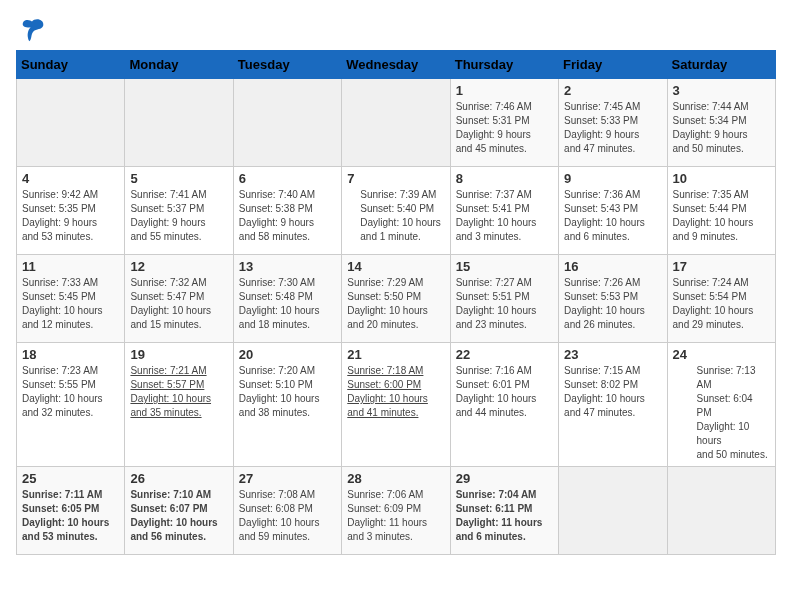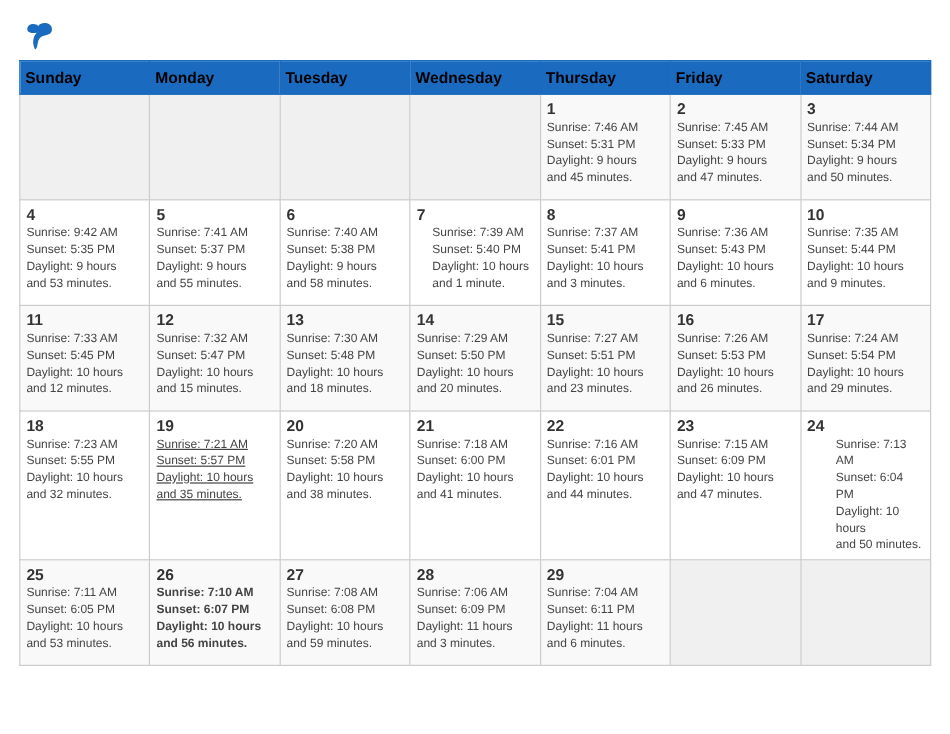--- a/index.html
+++ b/index.html
@@ -258,57 +258,57 @@
         <td>
           <span class="day-num">19</span>
           <div class="day-info" style="white-space: pre-line; text-decoration: underline;">Sunrise: 7:21 AM
 Sunset: 5:57 PM
 Daylight: 10 hours
 and 35 minutes.</div>
         </td>
         <td>
           <span class="day-num">20</span>
           <div class="day-info" style="white-space: pre-line;">Sunrise: 7:20 AM
-Sunset: 5:58 PM
+Sunset: 5:10 PM
 Daylight: 10 hours
 and 38 minutes.</div>
         </td>
         <td>
           <span class="day-num">21</span>
-          <div class="day-info" style="white-space: pre-line;">Sunrise: 7:18 AM
+          <div class="day-info" style="white-space: pre-line; text-decoration: underline;">Sunrise: 7:18 AM
 Sunset: 6:00 PM
 Daylight: 10 hours
 and 41 minutes.</div>
         </td>
         <td>
           <span class="day-num">22</span>
           <div class="day-info" style="white-space: pre-line;">Sunrise: 7:16 AM
 Sunset: 6:01 PM
 Daylight: 10 hours
 and 44 minutes.</div>
         </td>
         <td>
           <span class="day-num">23</span>
           <div class="day-info" style="white-space: pre-line;">Sunrise: 7:15 AM
-Sunset: 6:09 PM
+Sunset: 8:02 PM
 Daylight: 10 hours
 and 47 minutes.</div>
         </td>
         <td>
           <span class="day-num">24</span>
           <div class="day-info" style="white-space: pre-line; margin-left: 24px;">Sunrise: 7:13 AM
 Sunset: 6:04 PM
 Daylight: 10 hours
 and 50 minutes.</div>
         </td>
       </tr>
       <tr>
         <td>
           <span class="day-num">25</span>
-          <div class="day-info" style="white-space: pre-line;">Sunrise: 7:11 AM
+          <div class="day-info" style="white-space: pre-line; font-weight: bold;">Sunrise: 7:11 AM
 Sunset: 6:05 PM
 Daylight: 10 hours
 and 53 minutes.</div>
         </td>
         <td>
           <span class="day-num">26</span>
           <div class="day-info" style="white-space: pre-line; font-weight: bold;">Sunrise: 7:10 AM
 Sunset: 6:07 PM
 Daylight: 10 hours
 and 56 minutes.</div>
@@ -322,21 +322,21 @@
         </td>
         <td>
           <span class="day-num">28</span>
           <div class="day-info" style="white-space: pre-line;">Sunrise: 7:06 AM
 Sunset: 6:09 PM
 Daylight: 11 hours
 and 3 minutes.</div>
         </td>
         <td>
           <span class="day-num">29</span>
-          <div class="day-info" style="white-space: pre-line;">Sunrise: 7:04 AM
+          <div class="day-info" style="white-space: pre-line; font-weight: bold;">Sunrise: 7:04 AM
 Sunset: 6:11 PM
 Daylight: 11 hours
 and 6 minutes.</div>
         </td>
         <td class="empty-cell"></td>
         <td class="empty-cell"></td>
       </tr>
     </tbody>
 </table>
 

